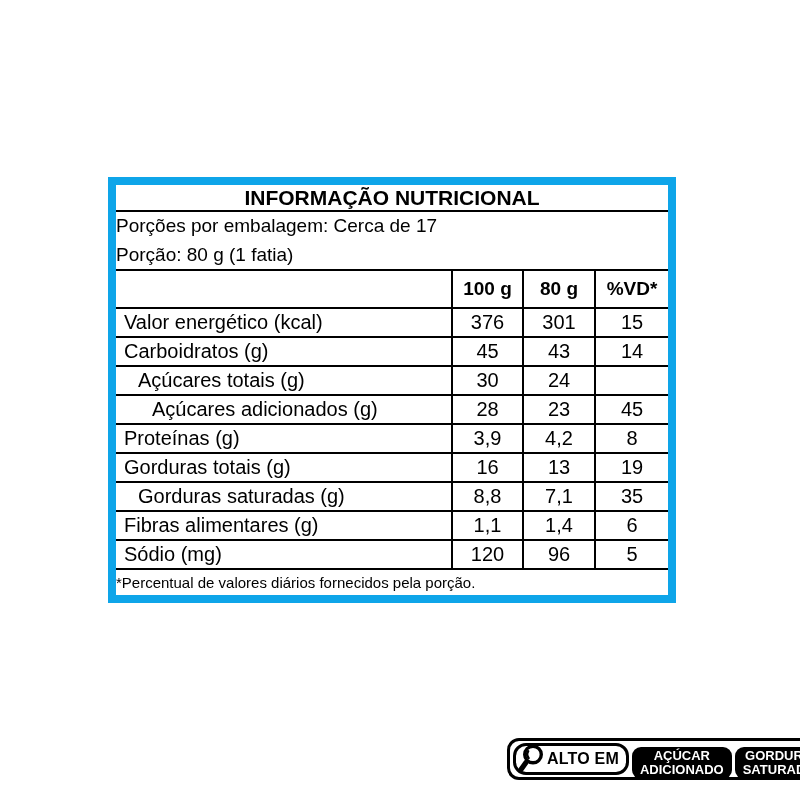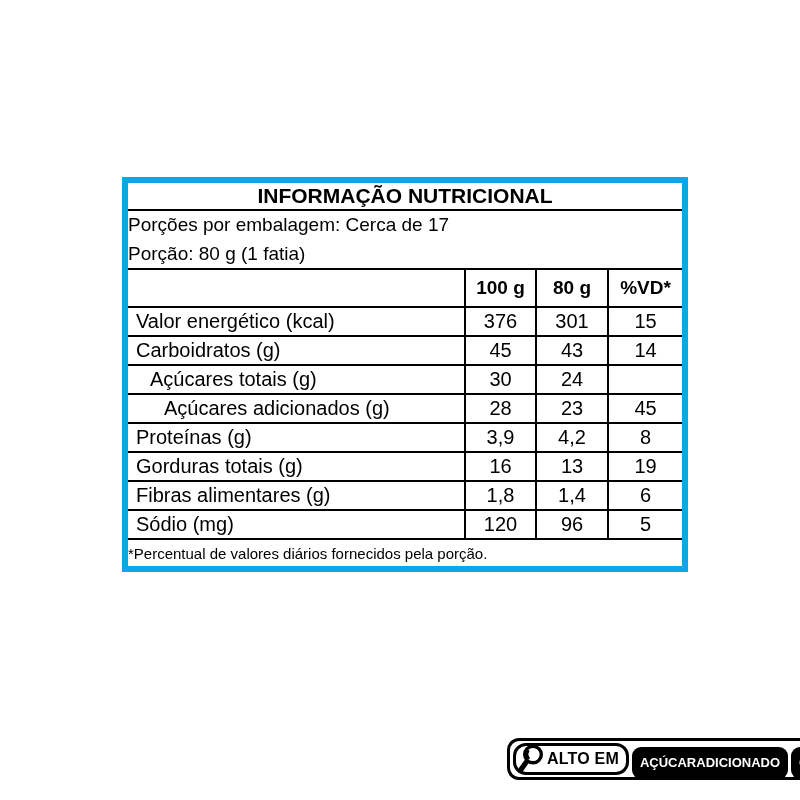--- a/index.html
+++ b/index.html
@@ -3,22 +3,22 @@
 <meta charset="utf-8">
 <style>
   * { margin:0; padding:0; box-sizing:border-box; }
   html,body { background:#ffffff; }
   .page {
     position:relative; width:800px; height:800px; background:#ffffff;
     font-family:"Liberation Sans","DejaVu Sans",sans-serif; color:#000;
     overflow:hidden;
   }
   table.nutri {
-    position:absolute; left:122px; top:177px; width:560px;
-    border-collapse:collapse; border:6px solid #0ea5e9; table-layout:fixed;
+    position:absolute; left:108px; top:177px; width:560px;
+    border-collapse:collapse; border:8px solid #0ea5e9; table-layout:fixed;
   }
   table.nutri td { border:2px solid #000; padding:0; vertical-align:middle; }
   .title-cell { text-align:center; font-weight:bold; font-size:21px; height:30px; }
   .serving-cell { font-size:19px; padding:4px 8px; line-height:1.5; height:58px; }
   .serving-cell div { white-space:nowrap; }
   .col-head { font-weight:bold; font-size:19px; text-align:center; height:38px; }
   tr.data td { height:29px; font-size:20px; }
   td.label { text-align:left; padding-left:8px; white-space:nowrap; overflow:hidden; }
   td.num { text-align:center; }
   .foot-cell { font-size:15px; padding:4px 8px; height:30px; white-space:nowrap; }
@@ -29,21 +29,21 @@
     display:flex; align-items:center; gap:3px; padding:0 3px;
   }
   .seal-altoem {
     height:32px; border:3px solid #000; border-radius:13px; background:#fff;
     display:flex; align-items:center; padding:0 7px 0 1px;
     font-weight:bold; font-size:16px; letter-spacing:0.2px; white-space:nowrap;
   }
   .seal-altoem svg { display:block; margin-right:0px; }
   .seal-pill {
     height:32px; background:#000; color:#fff; border-radius:9px;
-    display:flex; flex-direction:row; justify-content:center; align-items:center;
+    display:flex; flex-direction:column; justify-content:center; align-items:center;
     padding:0 8px; font-weight:bold; font-size:13px; line-height:1.08;
     text-align:center; white-space:nowrap;margin-top:8px;
   }
 </style>
 </head>
 <body>
 
 <div class="page">
 
   <table class="nutri">
@@ -100,22 +100,28 @@
         <td class="num">4,2</td>
         <td class="num">8</td>
       </tr>
       <tr class="data">
         <td class="label" style="padding-left: 8px;">Gorduras totais (g)</td>
         <td class="num">16</td>
         <td class="num">13</td>
         <td class="num">19</td>
       </tr>
       <tr class="data">
+        <td class="label" style="padding-left: 22px;">Gorduras saturadas (g)</td>
+        <td class="num">8,8</td>
+        <td class="num">7,1</td>
+        <td class="num">35</td>
+      </tr>
+      <tr class="data">
         <td class="label" style="padding-left: 8px;">Fibras alimentares (g)</td>
-        <td class="num">1,8</td>
+        <td class="num">1,1</td>
         <td class="num">1,4</td>
         <td class="num">6</td>
       </tr>
       <tr class="data">
         <td class="label" style="padding-left: 8px;">Sódio (mg)</td>
         <td class="num">120</td>
         <td class="num">96</td>
         <td class="num">5</td>
       </tr>
 

